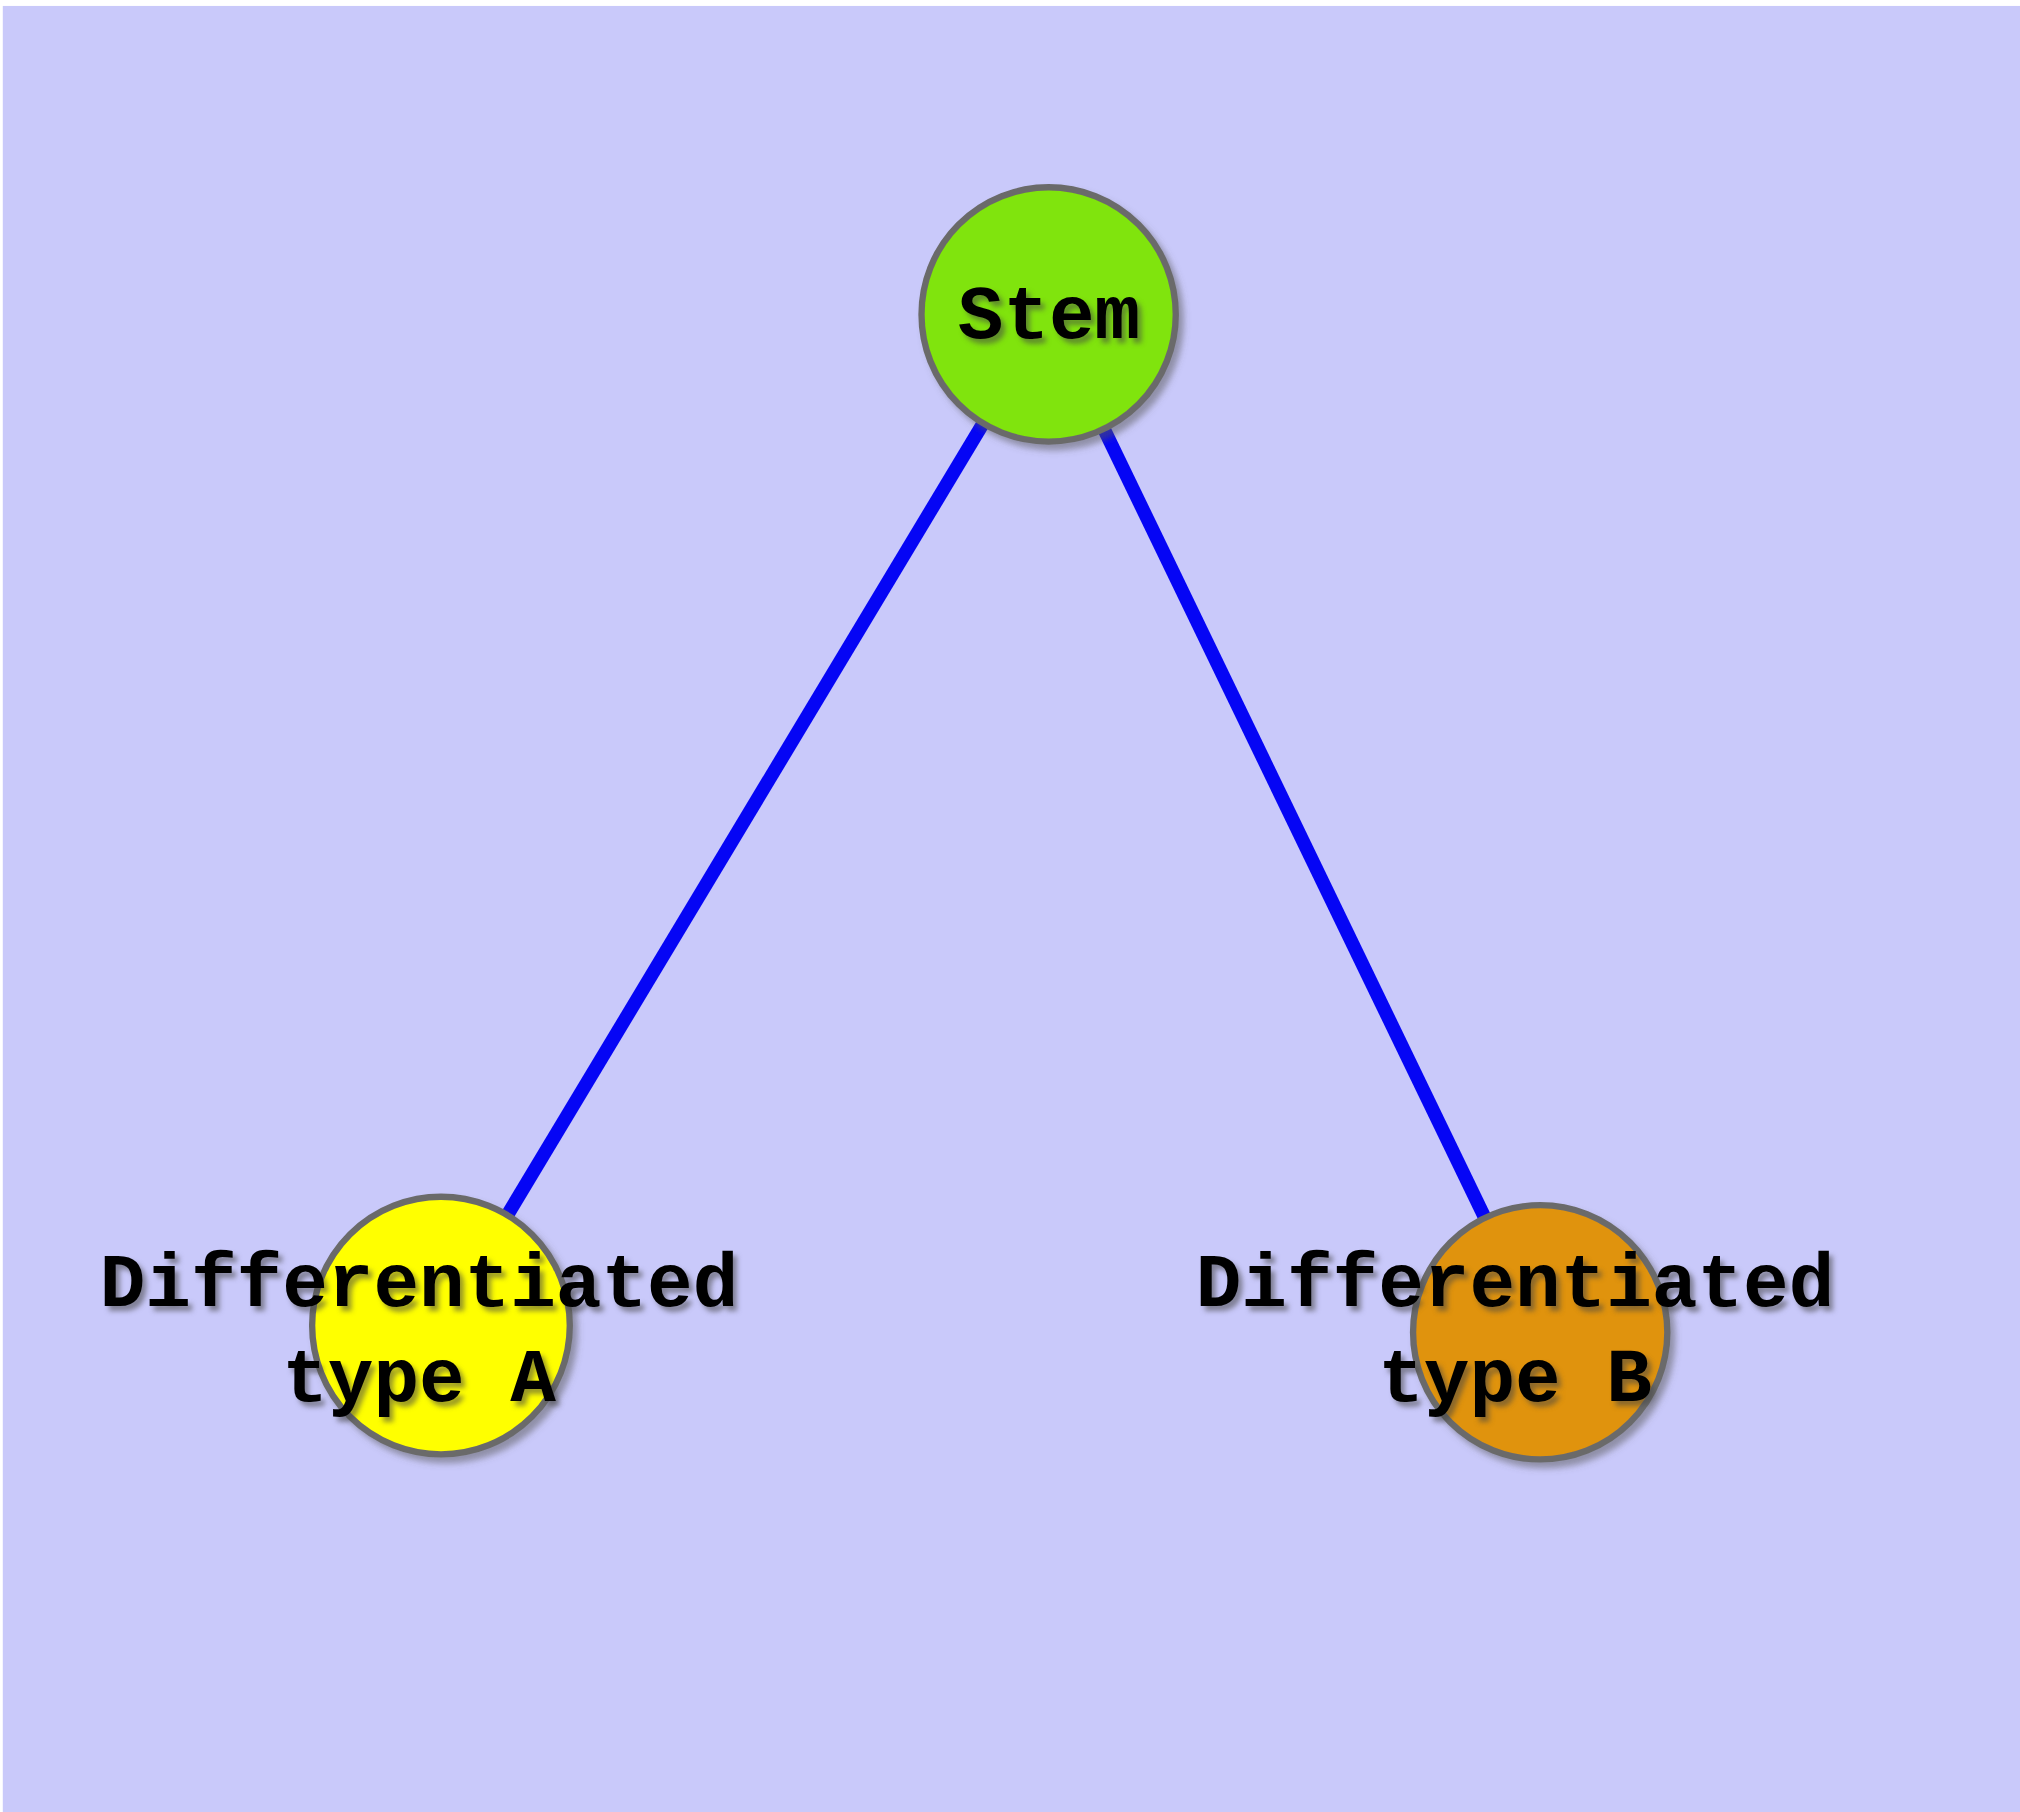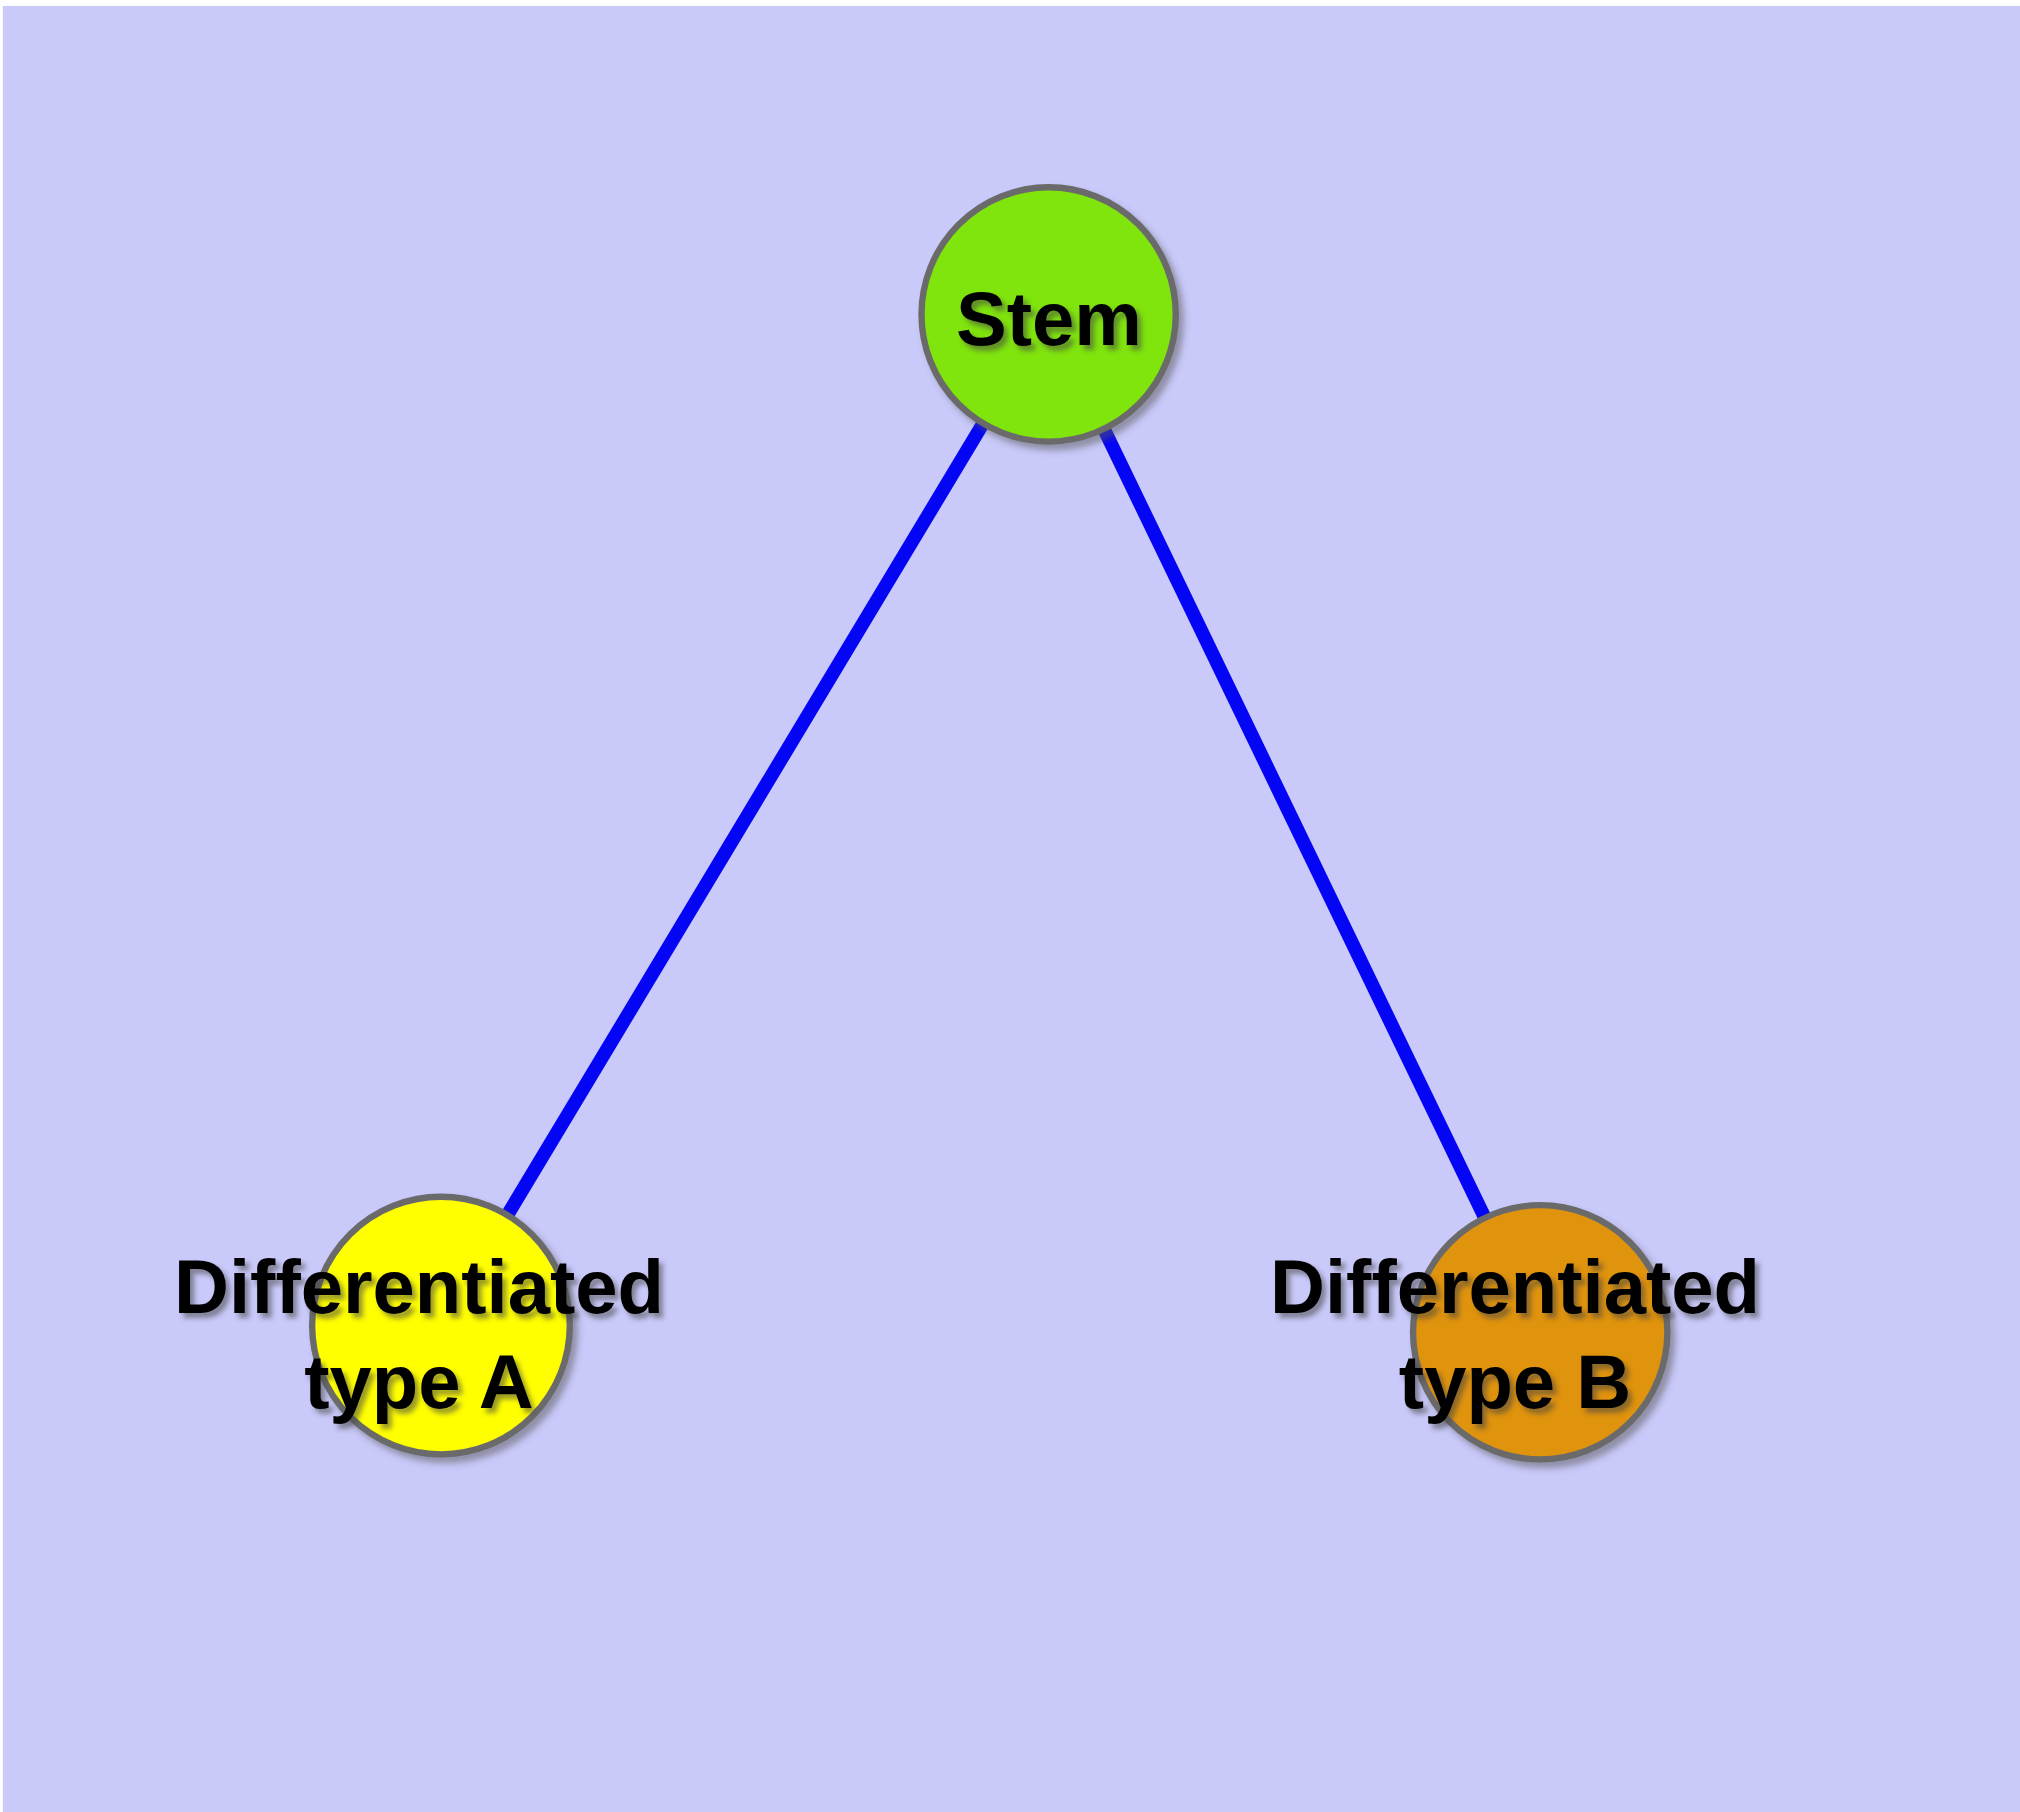--- a/index.html
+++ b/index.html
@@ -34,20 +34,21 @@
     transform: translate(-50%, -50%);
     text-align: center;
     font-weight: bold;
     font-size: 76px;
     line-height: 95px;
     color: #000000;
     white-space: pre-line;
     letter-spacing: 0px;
     text-shadow: 4.2px 5.1px 5.1px rgba(70, 70, 70, 0.55);
     pointer-events: none;
+    font-family: Liberation Mono, monospace;
   }
   .label-stem   { left: 1049px; top: 318px;  }
   .label-type-a { left: 419px;  top: 1334px; }
   .label-type-b { left: 1515px; top: 1334px; }
 </style>
 </head>
 <body>
 
 <div class="page">
 

